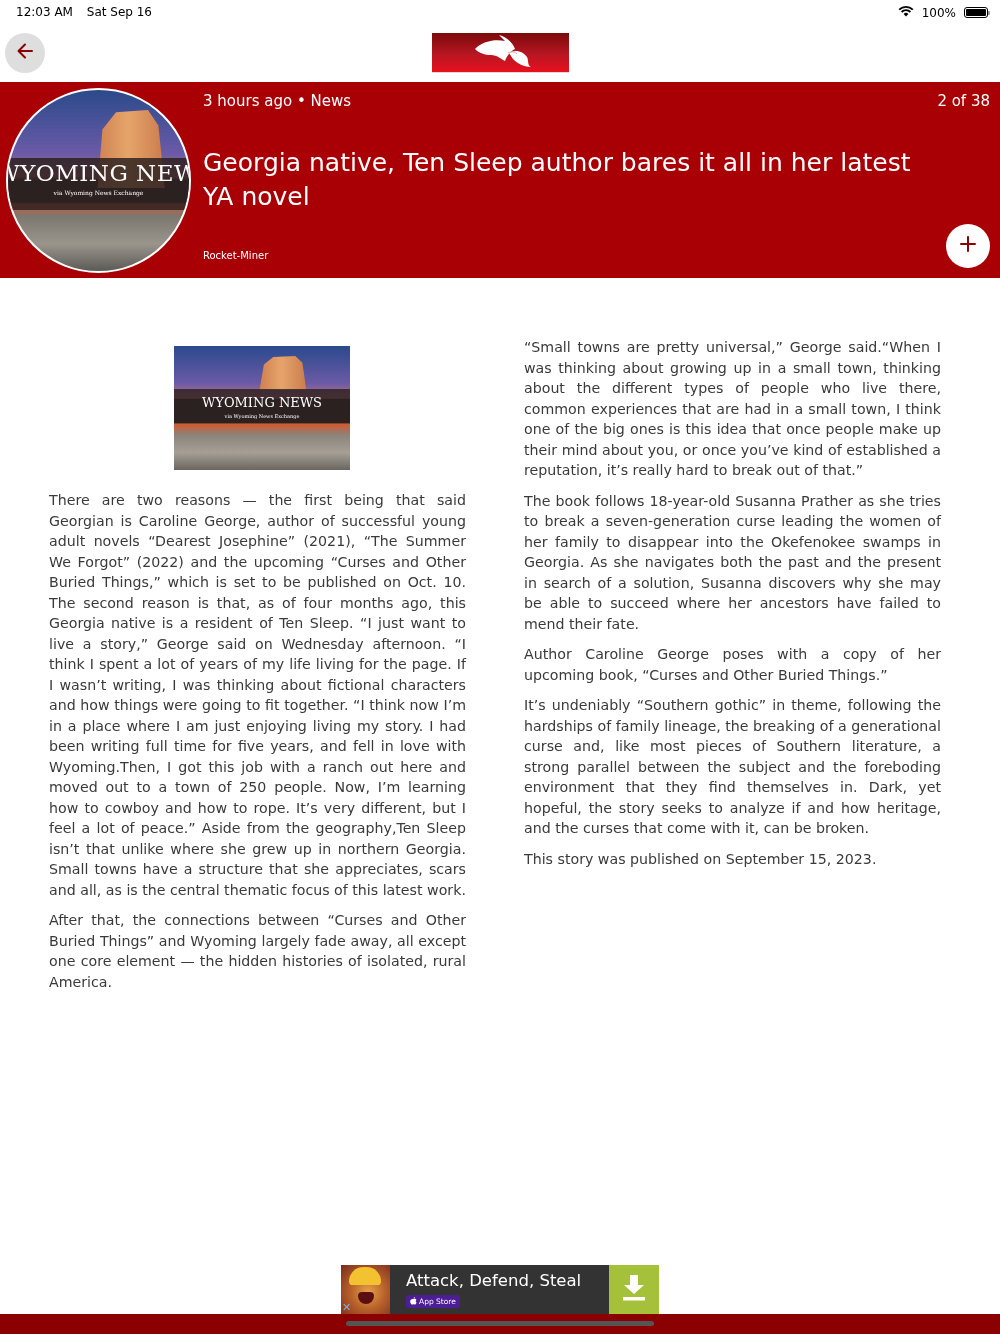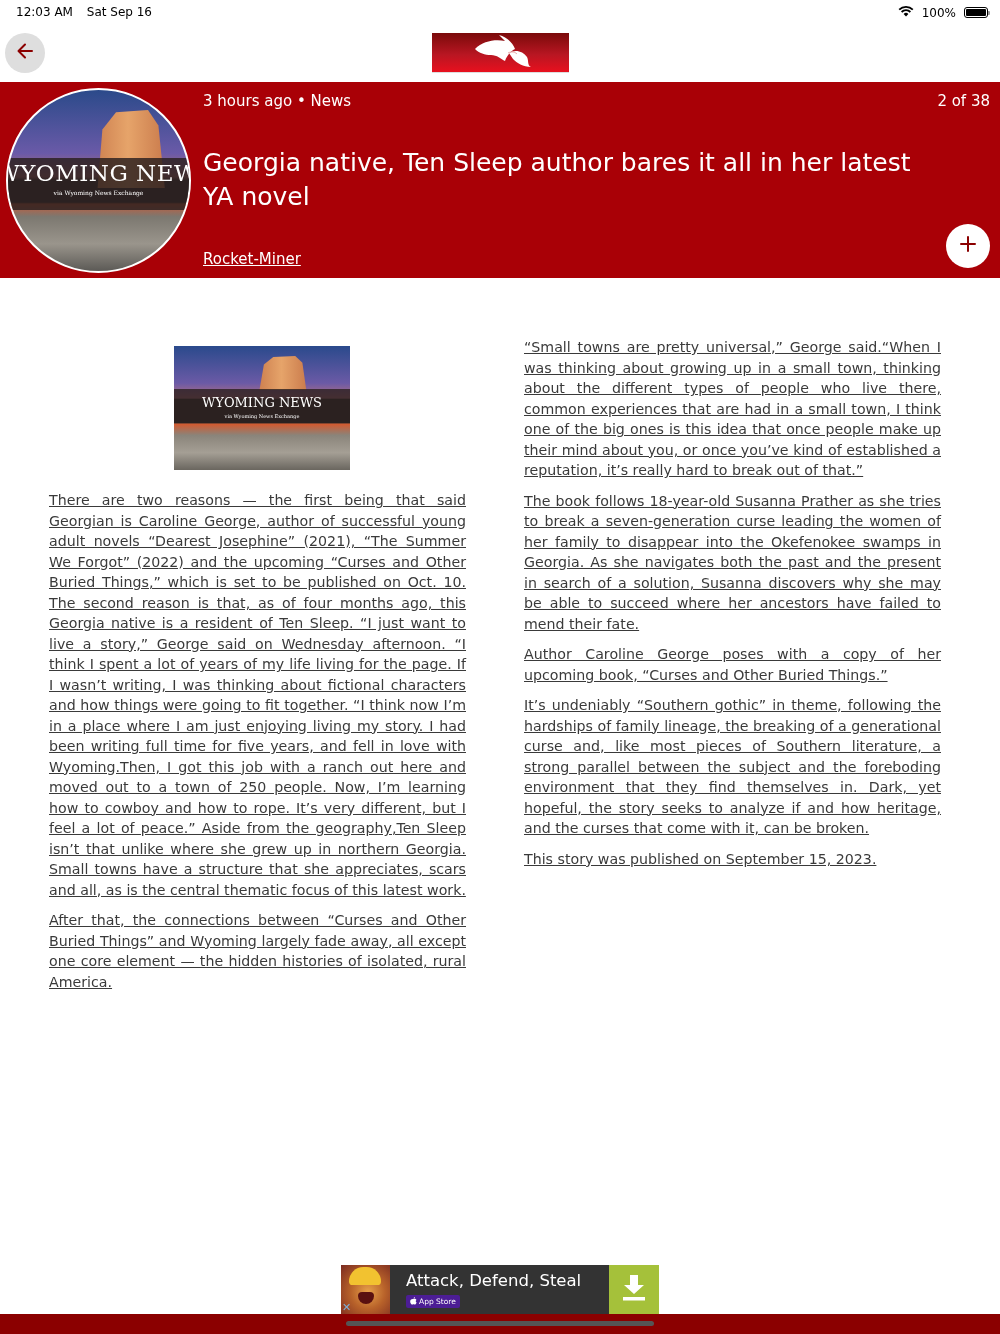--- a/index.html
+++ b/index.html
@@ -21,32 +21,32 @@
   .header { position: absolute; top: 82px; left: 0; width: 1000px; height: 196px; background: #a90006; }
   .avatar { position: absolute; left: 6px; top: 6px; width: 185px; height: 185px; border-radius: 50%; border: 2px solid #fff; overflow: hidden;
             background: linear-gradient(to bottom, #2b4a8a 0%, #6a5aa8 35%, #b06a70 48%, #3b2f2c 50%, #3b2f2c 62%, #c55a3a 63%, #7c7870 70%, #9a958c 85%, #5c5a56 100%); }
   .avatar .tower { position: absolute; left: 80px; top: 20px; width: 80px; height: 78px; background: linear-gradient(to right, #c8784a, #e6a46a, #c8784a); clip-path: polygon(12% 100%, 18% 25%, 35% 3%, 75% 0%, 88% 20%, 96% 100%); }
   .avatar .band { position: absolute; left: 0; top: 68px; width: 100%; height: 52px; background: rgba(40,30,30,0.82); color: #fff; text-align: center; }
   .avatar .band .t1 { font-family: "DejaVu Serif", "Liberation Serif", serif; font-size: 23px; line-height: 30px; white-space: nowrap; margin-left: -12px; letter-spacing: 0.5px; }
   .avatar .band .t2 { font-family: "DejaVu Serif", "Liberation Serif", serif; font-size: 6px; line-height: 10px; }
   .meta { position: absolute; left: 203px; top: 10px; color: #fff; font-size: 15px; }
   .counter { position: absolute; right: 10px; top: 10px; color: #fff; font-size: 15px; }
   .title { position: absolute; left: 203px; top: 64px; width: 720px; color: #fff; font-size: 25px; line-height: 34px; font-weight: normal; }
-  .source { position: absolute; left: 203px; top: 168px; color: #fff; font-size: 15px; text-decoration: underline; }
+  .source { position: absolute; left: 203px; top: 168px; color: #fff; font-size: 10px; }
   .add-btn { position: absolute; right: 10px; top: 142px; width: 44px; height: 44px; border-radius: 50%; background: #fff; display: flex; align-items: center; justify-content: center; cursor: pointer; }
 
   .article-img { position: absolute; left: 174px; top: 346px; width: 176px; height: 124px;
             background: linear-gradient(to bottom, #2a4a8c 0%, #6b5aa6 30%, #b77080 42%, #3a302c 43%, #3a302c 62%, #d25a30 63%, #8a847a 72%, #a59f95 86%, #6a665f 100%); overflow: hidden; }
   .article-img .tower { position: absolute; left: 80px; top: 10px; width: 55px; height: 34px; background: linear-gradient(to right, #c8784a, #e6a46a, #c8784a); clip-path: polygon(10% 100%, 18% 25%, 35% 3%, 75% 0%, 88% 20%, 95% 100%); }
   .article-img .band { position: absolute; left: 0; top: 43px; width: 100%; height: 34px; background: rgba(40,30,30,0.8); color: #fff; text-align: center; }
   .article-img .band .t1 { font-family: "DejaVu Serif", "Liberation Serif", serif; font-size: 13px; line-height: 20px; padding-top: 4px; }
   .article-img .band .t2 { font-family: "DejaVu Serif", "Liberation Serif", serif; font-size: 5px; line-height: 6px; }
 
   .col { position: absolute; width: 417px; font-size: 14.2px; line-height: 20.5px; color: #3a3a3a; text-align: justify; }
-  .col p { margin-bottom: 10px; text-decoration: underline; }
+  .col p { margin-bottom: 10px; }
   .col-left { left: 49px; top: 490px; }
   .col-right { left: 524px; top: 337px; }
 
   .ad { position: absolute; left: 341px; top: 1265px; width: 318px; height: 49px; background: #333333; display: flex; }
   .ad-icon { width: 49px; height: 49px; background: radial-gradient(circle at 55% 55%, #e8a14a 0%, #b8622a 45%, #7a2a20 100%); position: relative; }
   .ad-icon .helmet { position: absolute; left: 8px; top: 2px; width: 32px; height: 18px; background: #f2c230; border-radius: 16px 16px 4px 4px; }
   .ad-icon .mouth { position: absolute; left: 17px; top: 27px; width: 16px; height: 12px; background: #5a1010; border-radius: 4px 4px 8px 8px; }
   .ad-icon .close { position: absolute; left: 1px; bottom: 1px; font-size: 11px; color: #7fb0d8; line-height: 11px; }
   .ad-body { flex: 1; padding-left: 16px; border-radius: 23px; }
   .ad-title { color: #fff; font-size: 16.5px; line-height: 18px; margin-top: 7px; }

